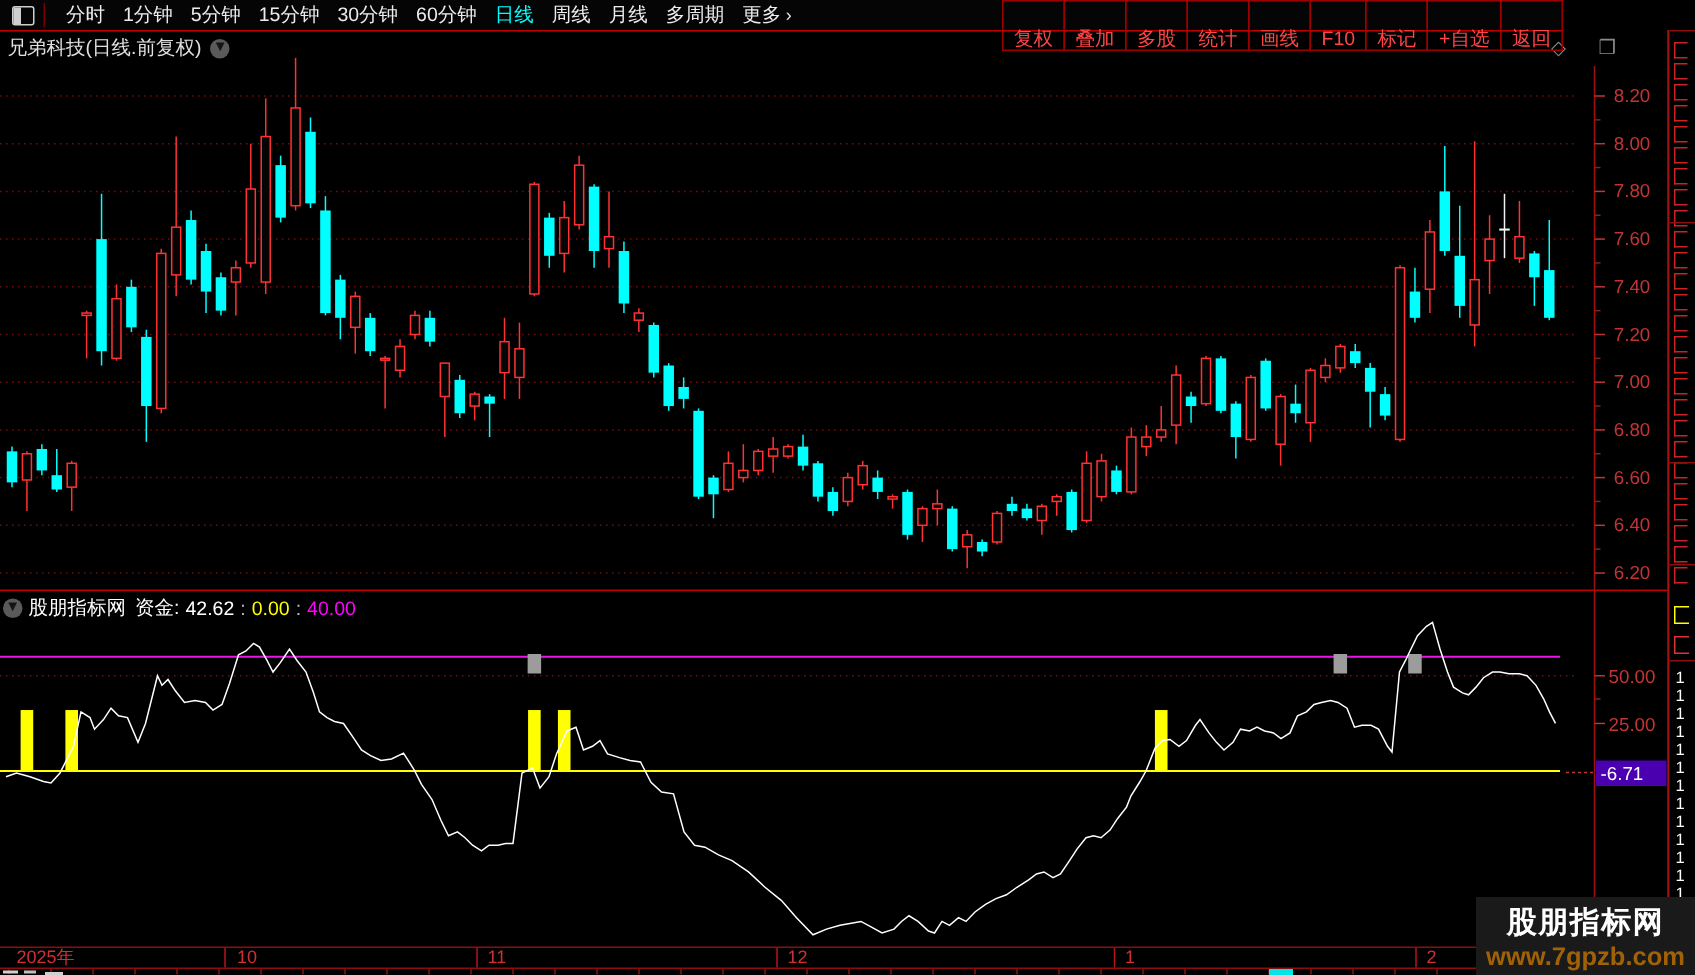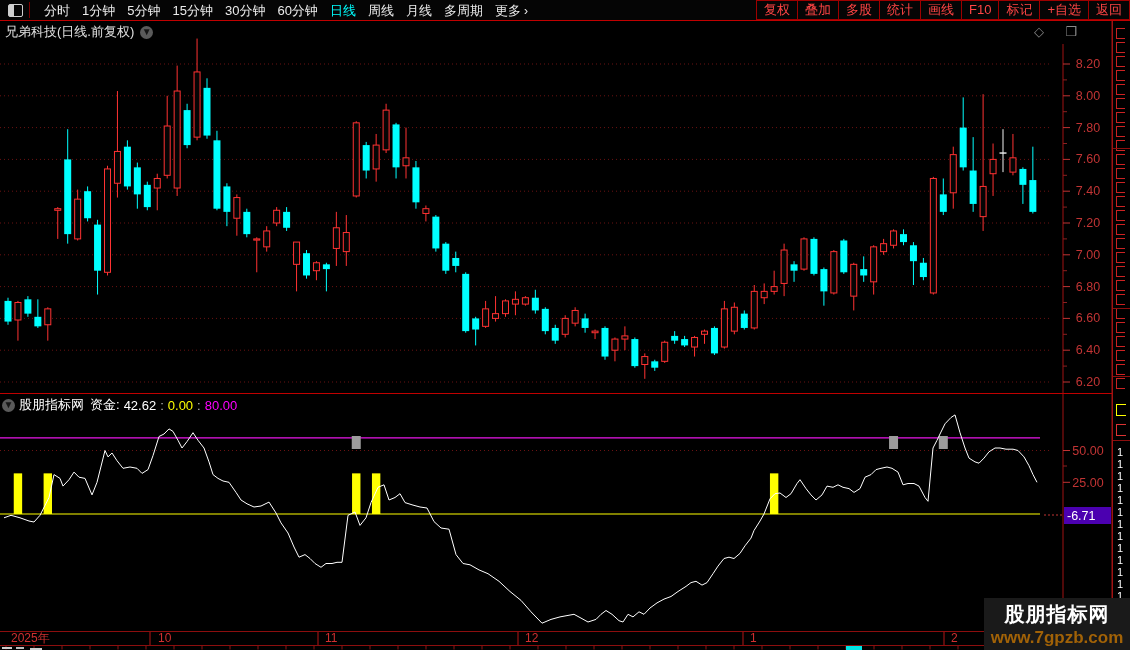--- a/index.html
+++ b/index.html
@@ -1,30 +1,30 @@
 <!DOCTYPE html>
 <html><head>
 <meta charset="utf-8">
 <style>
   html,body{margin:0;padding:0;background:#000;width:1130px;height:650px;overflow:hidden;
     font-family:"Liberation Sans",sans-serif;-webkit-font-smoothing:antialiased;}
   #stage{position:relative;width:1130px;height:650px;background:#000;}
   #plot{position:absolute;left:0;top:0;}
   
-  #toolbar{position:absolute;left:0;top:0;width:1130px;height:20px;background:#050505;
+  #toolbar{position:absolute;left:0;top:0;width:1042px;height:20px;background:#050505;
     border-bottom:1px solid #c00000;display:flex;align-items:center;z-index:5;}
   #win-icon{width:13px;height:11px;border:1px solid #cfcfcf;border-radius:2px;margin:0 6px 0 8px;
     background:linear-gradient(to right,#cfcfcf 0 5px,#050505 5px);}
   #tb-sep{width:1px;height:16px;background:#7a0000;margin-right:8px;}
   .tb-item{color:#ececec;font-size:13px;margin:0 6px;white-space:nowrap;cursor:default;}
   .tb-item.active{color:#00ffff;}
   .tb-chev{color:#ececec;font-size:12px;margin-left:-3px;}
   #tb-right{margin-left:auto;display:flex;height:20px;}
   .tb-btn{color:#ff4545;font-size:13px;border:1px solid #9e0000;margin-left:-1px;
-    padding:0 7px;line-height:18px;white-space:nowrap;}
+    padding:16px 7px;line-height:18px;white-space:nowrap;}
   
   #titlebar{position:absolute;left:0;top:21px;width:1110px;height:22px;display:flex;align-items:center;z-index:4;}
   #chart-title{color:#e0e0e0;font-size:13px;margin-left:5px;}
   .chev-circle{width:13px;height:13px;border-radius:50%;background:#5a5a5a;color:#151515;font-size:10px;
     line-height:12px;text-align:center;margin-left:6px;}
   #title-icons{position:absolute;left:1034px;top:3px;color:#8a8a8a;font-size:13px;letter-spacing:9px;}
   
   #ind-header{position:absolute;left:0;top:396px;height:18px;display:flex;align-items:center;z-index:4;font-size:13px;}
   #ind-header .chev-circle{margin:0 4px 0 2px;}
   .w{color:#ffffff;} .dim{color:#bdbdbd;margin:0 4px;}
@@ -418,21 +418,21 @@
 <div id="ind-header">
   <span class="chev-circle">▼</span>
   <span class="w">股朋指标网</span>
   <span style="width:6px"></span>
   <span class="w">资金:</span>
   <span style="width:4px"></span>
   <span class="w">42.62</span>
   <span class="dim">:</span>
   <span id="ind-p1">0.00</span>
   <span class="dim">:</span>
-  <span id="ind-p2">80.00</span>
+  <span id="ind-p2">40.00</span>
 </div>
 
 <div id="sidebar">
   <div id="sb-yellow"></div>
   <div id="sb-red2"></div>
 <div class="sb-frag" style="top: 8px;"></div>
       <div class="sb-frag" style="top: 22px;"></div>
       <div class="sb-frag" style="top: 36px;"></div>
       <div class="sb-frag" style="top: 50px;"></div>
       <div class="sb-frag" style="top: 64px;"></div>

